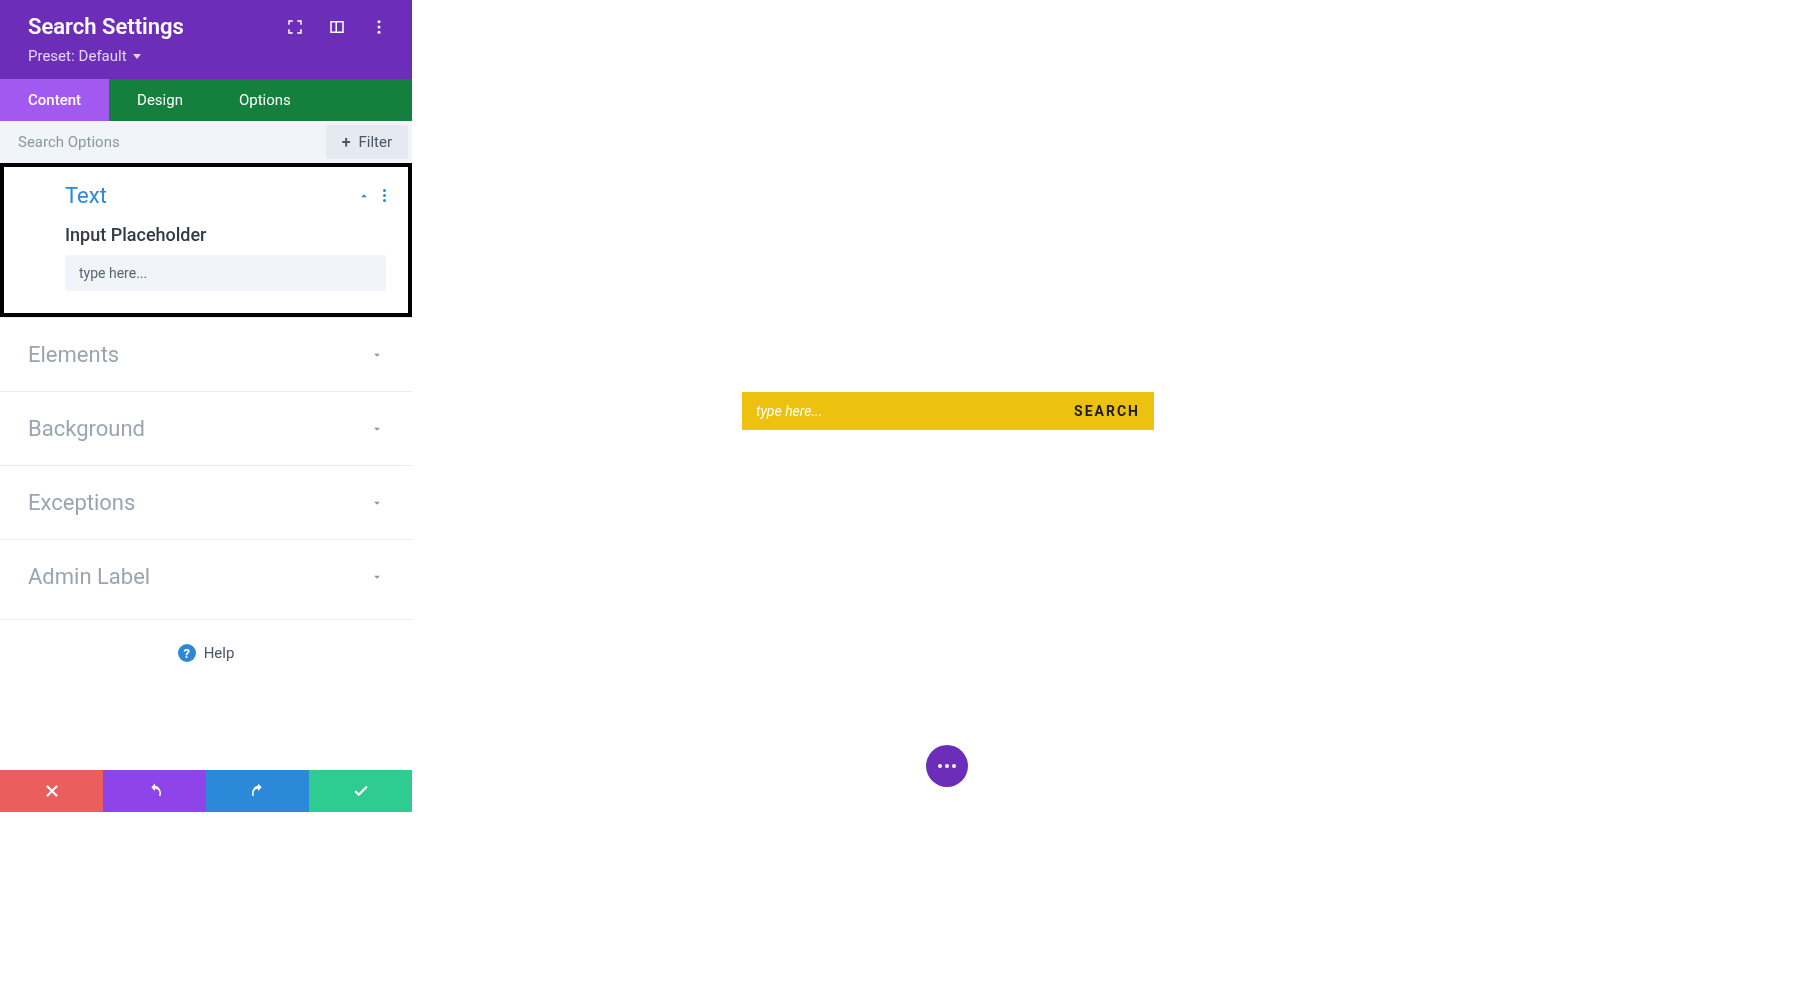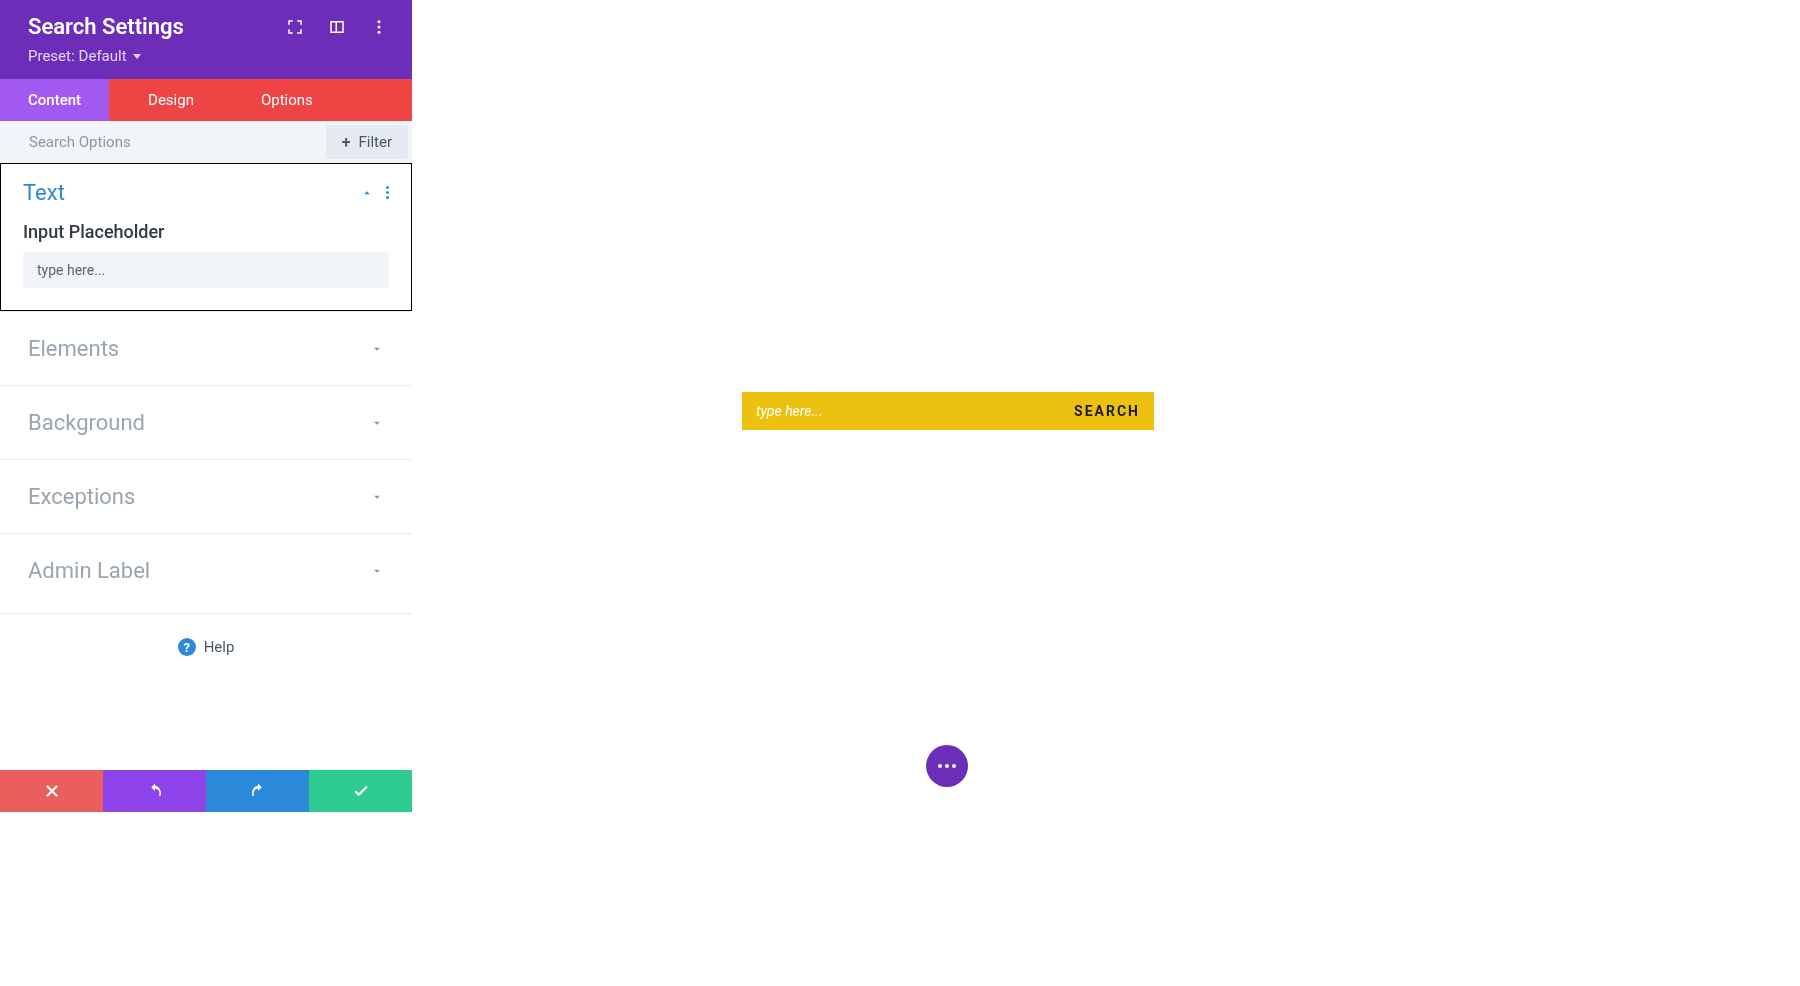--- a/index.html
+++ b/index.html
@@ -65,22 +65,21 @@
       width: 0;
       height: 0;
       border-left: 4px solid transparent;
       border-right: 4px solid transparent;
       border-top: 5px solid #e3d5f3;
       margin-left: 2px;
     }
     
     .tabs {
       display: flex;
-      background: #ef4444;
-      gap: 11px;
+      background: #15803d;
     }
     .tab {
       padding: 12px 28px;
       font-size: 15px;
       color: #ffffff;
       cursor: pointer;
       font-weight: 400;
     }
     .tab.active {
       background: #a259f0;
@@ -93,21 +92,20 @@
       background: #f1f4f8;
     }
     .search-input {
       flex: 1;
       border: none;
       background: transparent;
       padding: 12px 18px;
       font-size: 15px;
       color: #6a7885;
       outline: none;
-      margin-left: 11px;
     }
     .search-input::placeholder {
       color: #8a98a6;
     }
     .filter-btn {
       display: flex;
       align-items: center;
       gap: 8px;
       background: #e5eaf0;
       padding: 0 16px;
@@ -117,22 +115,23 @@
       margin: 4px;
       border-radius: 3px;
     }
     .plus-icon {
       font-size: 16px;
       font-weight: 600;
       color: #4a5765;
     }
     
     .section-highlight {
-      border: 1px solid #000000;
+      border: 4px solid #000000;
       background: #ffffff;
+      padding-left: 39px;
     }
     .section-header {
       display: flex;
       align-items: center;
       justify-content: space-between;
       padding: 16px 22px;
       cursor: pointer;
     }
     .section-title {
       font-size: 22px;

